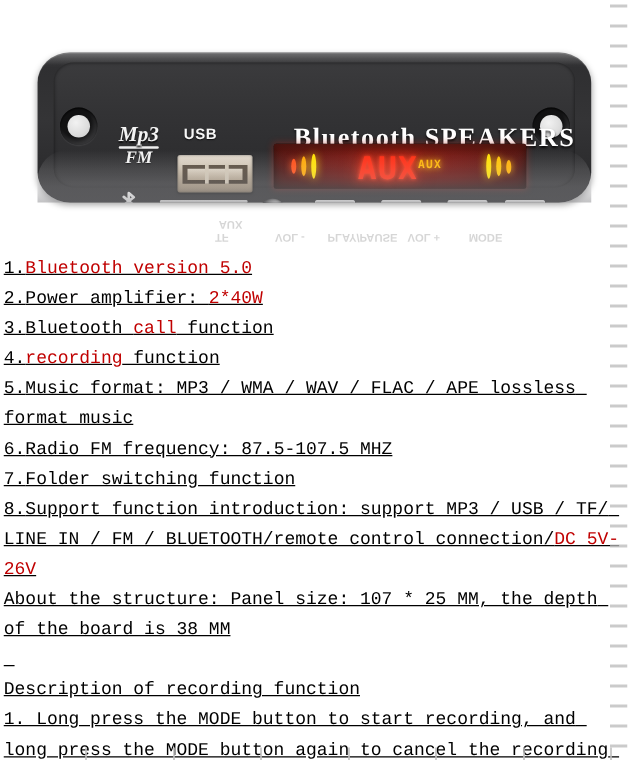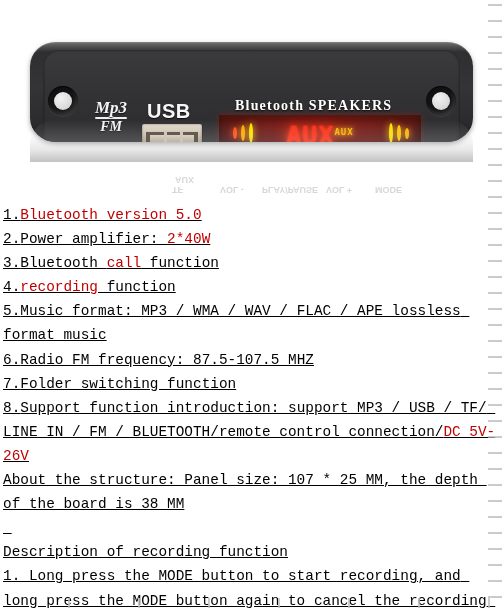--- a/index.html
+++ b/index.html
@@ -47,21 +47,21 @@
     position: absolute;
     left: 0; top: 0;
     width: 502px; height: 200px;
     background: #ffffff;
   }
 
   
   .board {
     position: absolute;
     left: 30px; top: 42px;
-    width: 443px; height: 100px;
+    width: 443px; height: 120px;
     border-radius: 26px / 24px;
     background:
       linear-gradient(to bottom,
         #4a4a4c 0%,
         #3a3a3c 4%,
         #2f2f31 10%,
         #343436 45%,
         #2c2c2e 78%,
         #232325 92%,
         #1a1a1c 100%);
@@ -117,21 +117,21 @@
   .mp3fm .bar { display: block; height: 2px; background: #eee; margin: 1px 0 1px; border-radius: 1px; }
   .mp3fm .fm  { display: block; font-size: 14px; }
 
   
   .usb-label {
     position: absolute;
     left: 117px; top: 58px;
     color: #f7f7f7;
     font-family: "Liberation Sans", sans-serif;
     font-weight: bold;
-    font-size: 20px;
+    font-size: 12px;
     letter-spacing: 0.5px;
     text-shadow: 0 1px 1px rgba(0,0,0,0.7);
   }
   .usb-port {
     position: absolute;
     left: 112px; top: 82px;
     width: 60px; height: 30px;
     border-radius: 2px;
     background: linear-gradient(to bottom, #e2d9cd 0%, #d6cbbb 22%, #b6a792 55%, #8d7c66 100%);
     box-shadow: inset 0 0 2px rgba(0,0,0,0.5), 0 1px 2px rgba(0,0,0,0.6);
@@ -177,21 +177,21 @@
     box-shadow: 0 1px 2px rgba(0,0,0,0.8), inset 0 0 2px rgba(0,0,0,0.9);
   }
 
   
   .board-title {
     position: absolute;
     left: 205px; top: 56px;
     color: #ffffff;
     font-family: "Liberation Serif", "DejaVu Serif", serif;
     font-weight: bold;
-    font-size: 14px;
+    font-size: 21px;
     letter-spacing: 1.2px;
     text-shadow: 0 1px 2px rgba(0,0,0,0.85);
     white-space: nowrap;
   }
 
   
   .lcd {
     position: absolute;
     left: 189px; top: 73px;
     width: 202px; height: 36px;

